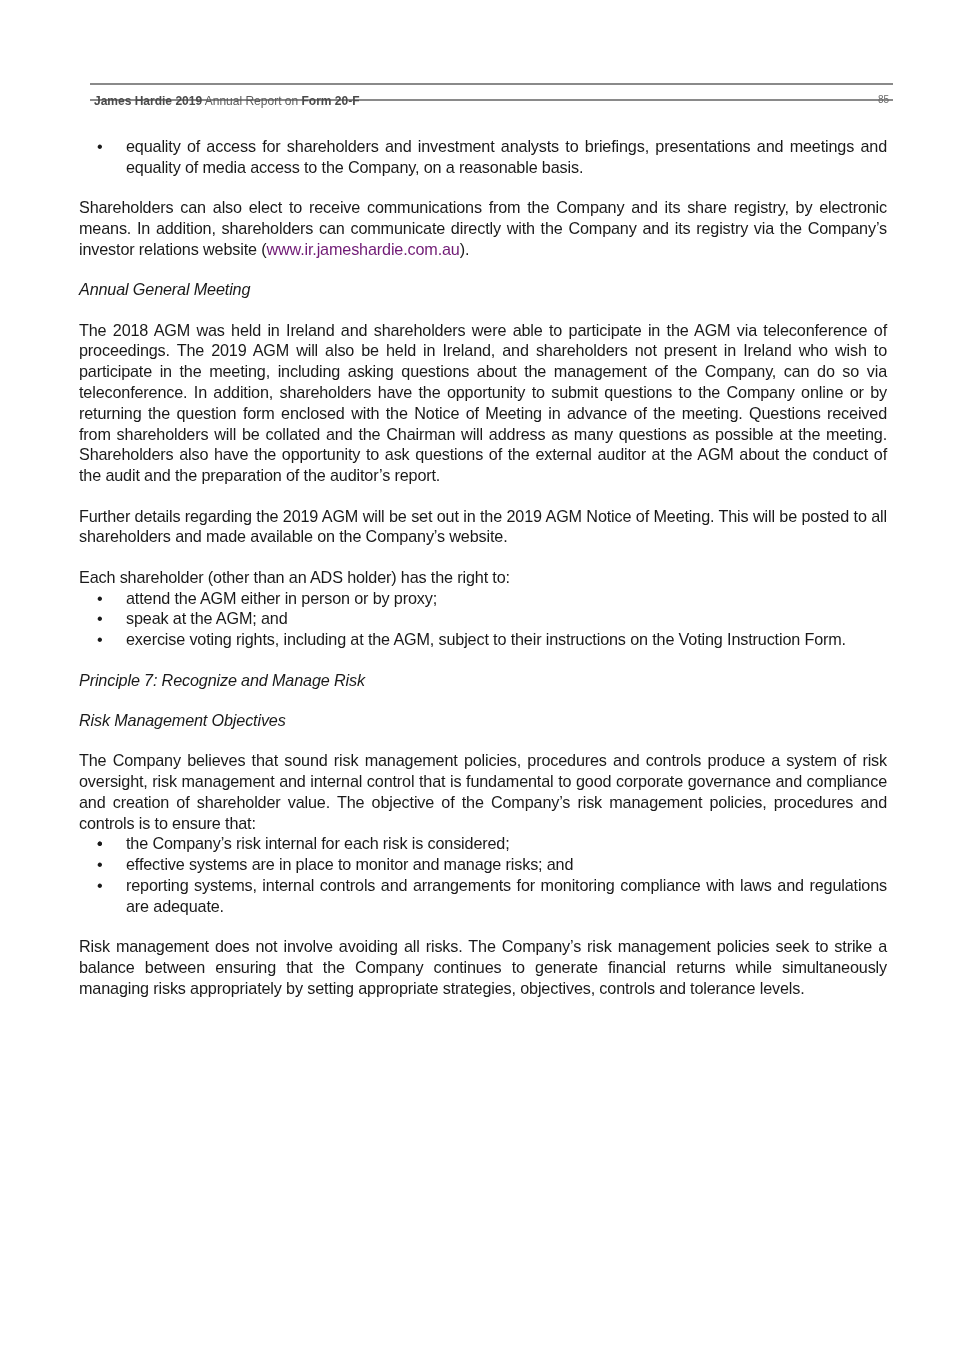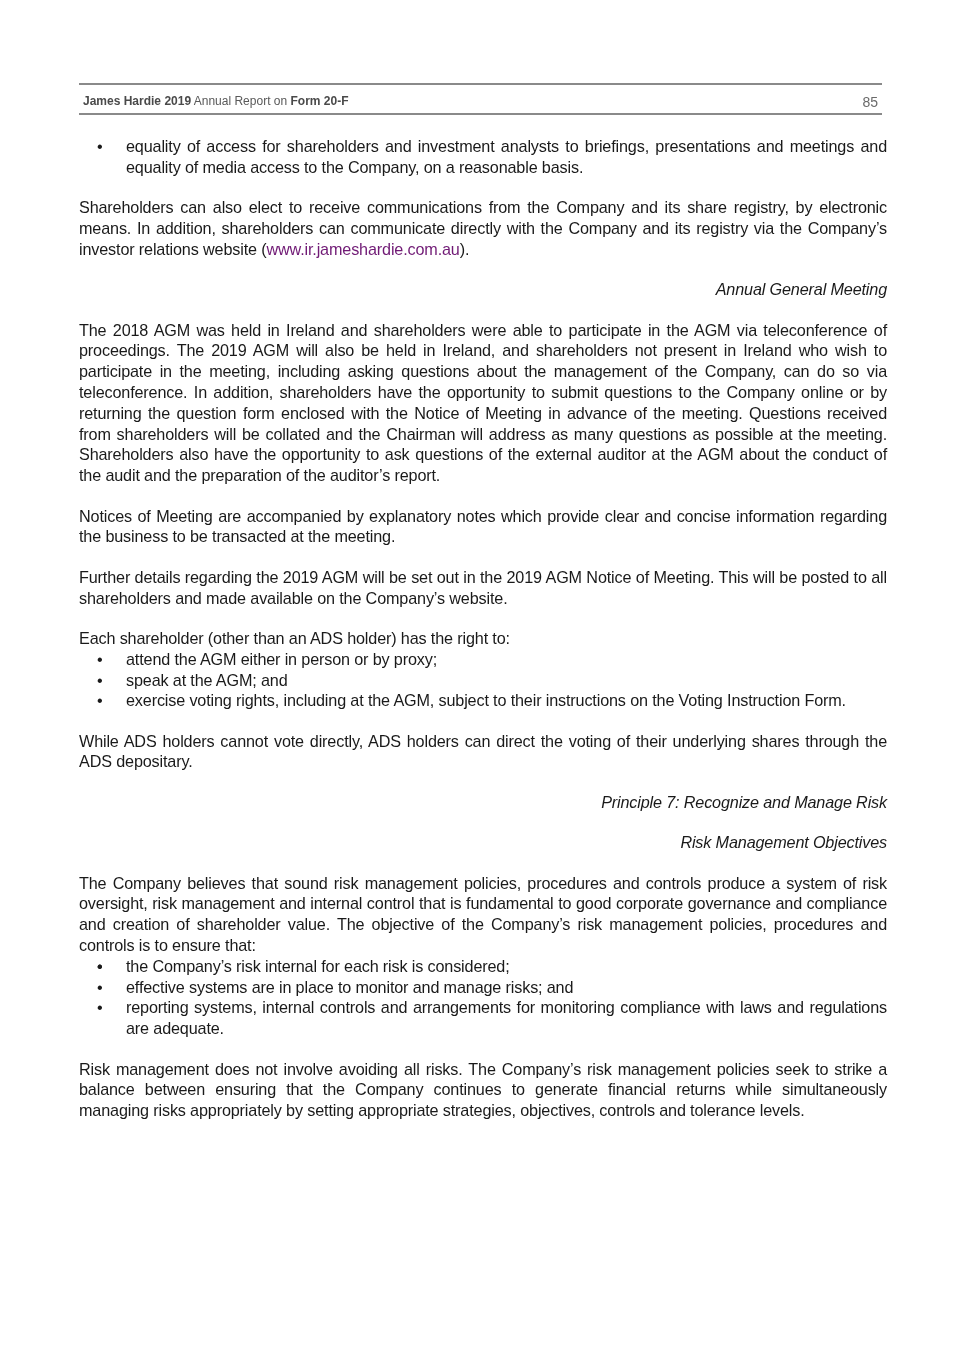--- a/index.html
+++ b/index.html
@@ -10,66 +10,66 @@
     body {
       width: 965px;
       height: 1365px;
       position: relative;
       overflow: hidden;
       font-family: "Liberation Sans", sans-serif;
       color: #1a1a1a;
     }
     .header {
       position: absolute;
-      left: 79px;
+      left: 90px;
       top: 83px;
       width: 803px;
-      height: 32px;
+      height: 18px;
       border-top: 2px solid #8a8a8a;
       border-bottom: 2px solid #8a8a8a;
       box-sizing: border-box;
     }
     .header-title {
       position: absolute;
       left: 4px;
       top: 9px;
       font-size: 12px;
       color: #595959;
       white-space: nowrap;
     }
     .header-title b {
       font-weight: bold;
       color: #4a4a4a;
     }
     .page-number {
       position: absolute;
       right: 4px;
       top: 9px;
-      font-size: 14px;
+      font-size: 10px;
       color: #6a6a6a;
     }
     .content {
       position: absolute;
       left: 79px;
       top: 136px;
       width: 808px;
       font-size: 16.2px;
       line-height: 20.8px;
       letter-spacing: -0.15px;
     }
     p {
       margin: 0 0 19.6px 0;
       text-align: justify;
     }
     p.tight {
       margin-bottom: 0;
     }
     p.heading {
       font-style: italic;
-      text-align: right;
+      text-align: left;
     }
     p.heading.underlined span {
       text-decoration-color: #9a9a9a;
       text-underline-offset: 3px;
     }
     ul.bullets {
       list-style: none;
       margin: 0 0 19.6px 0;
       padding: 0;
     }
@@ -105,40 +105,38 @@
       <span class="bullet">•</span>
       <span>equality of access for shareholders and investment analysts to briefings, presentations and meetings and equality of media access to the Company, on a reasonable basis.</span>
     </li>
   </ul>
 
   <p><span>Shareholders can also elect to receive communications from the Company and its share registry, by electronic means. In addition, shareholders can communicate directly with the Company and its registry via the Company’s investor relations website (</span><a class="link">www.ir.jameshardie.com.au</a><span>).</span></p>
 
   <p class="heading">Annual General Meeting</p>
 
   <p>The 2018 AGM was held in Ireland and shareholders were able to participate in the AGM via teleconference of proceedings. The 2019 AGM will also be held in Ireland, and shareholders not present in Ireland who wish to participate in the meeting, including asking questions about the management of the Company, can do so via teleconference. In addition, shareholders have the opportunity to submit questions to the Company online or by returning the question form enclosed with the Notice of Meeting in advance of the meeting. Questions received from shareholders will be collated and the Chairman will address as many questions as possible at the meeting. Shareholders also have the opportunity to ask questions of the external auditor at the AGM about the conduct of the audit and the preparation of the auditor’s report.</p>
-  <p>Notices of Meeting are accompanied by explanatory notes which provide clear and concise information regarding the business to be transacted at the meeting.</p>
   <p>Further details regarding the 2019 AGM will be set out in the 2019 AGM Notice of Meeting. This will be posted to all shareholders and made available on the Company’s website.</p>
 
   <p class="tight">Each shareholder (other than an ADS holder) has the right to:</p>
   <ul class="bullets">
     <li>
       <span class="bullet">•</span>
       <span>attend the AGM either in person or by proxy;</span>
     </li>
     <li>
       <span class="bullet">•</span>
       <span>speak at the AGM; and</span>
     </li>
     <li>
       <span class="bullet">•</span>
       <span>exercise voting rights, including at the AGM, subject to their instructions on the Voting Instruction Form.</span>
     </li>
   </ul>
 
-  <p>While ADS holders cannot vote directly, ADS holders can direct the voting of their underlying shares through the ADS depositary.</p>
 
   <p class="heading underlined"><span>Principle 7: Recognize and Manage Risk</span></p>
 
   <p class="heading">Risk Management Objectives</p>
 
   <p class="tight">The Company believes that sound risk management policies, procedures and controls produce a system of risk oversight, risk management and internal control that is fundamental to good corporate governance and compliance and creation of shareholder value. The objective of the Company’s risk management policies, procedures and controls is to ensure that:</p>
   <ul class="bullets">
     <li>
       <span class="bullet">•</span>
     </li>

